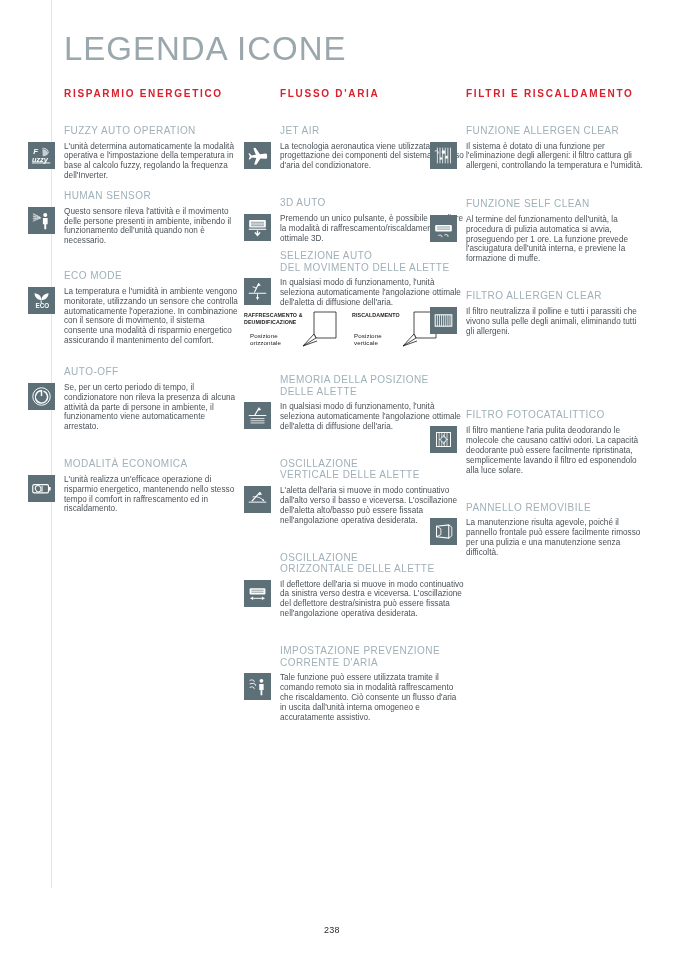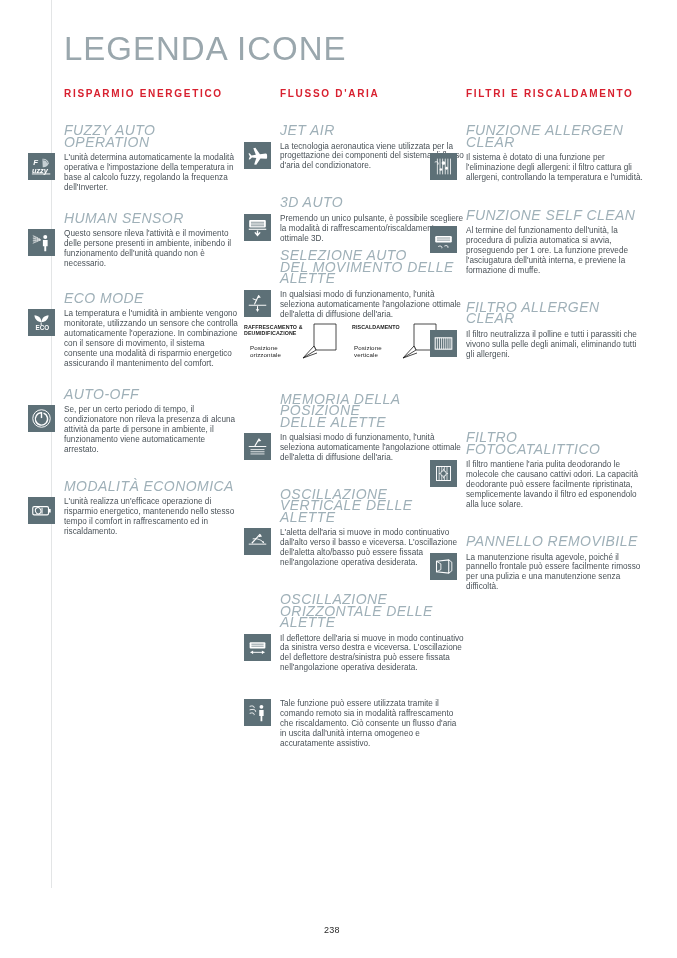--- a/index.html
+++ b/index.html
@@ -35,24 +35,23 @@
   .col-3 { left:466px; width:180px; }
 
   .col-head {
     color:#d8202f; font-size:10px; font-weight:bold;
     letter-spacing:1.7px; margin-bottom:0;
     white-space:nowrap;
   }
 
   .item { position:relative; }
   .item-title {
-    color:#9fb0b8; font-size:14px; letter-spacing:0.45px;
+    color:#9fb0b8; font-size:10px; letter-spacing:0.45px;
     line-height:11.5px; font-weight:400;
     margin-bottom:5px;
-    font-style:italic;
   }
   .item-body { position:relative; padding-left:0; }
   .icon-box {
     position:absolute; left:-36px; top:0;
     width:27px; height:27px;
     background:#5d7077;
     display:flex; align-items:center; justify-content:center;
   }
   .icon-box svg { display:block; }
   .item-text {
@@ -104,21 +103,21 @@
               <path d="M13.4 4.4 a5.8 5.8 0 0 1 5.8 4.1" stroke="#5d7077" stroke-width="0.7" fill="none"></path>
               <text x="2.5" y="10.5" font-family="Liberation Sans, sans-serif" font-size="9" font-weight="bold" fill="#ffffff" font-style="italic">F</text>
               <text x="1" y="19" font-family="Liberation Sans, sans-serif" font-size="8.5" font-weight="bold" fill="#ffffff" font-style="italic">uzzy</text>
               <line x1="1" y1="20.5" x2="22" y2="20.5" stroke="#ffffff" stroke-width="1.1"></line>
             </svg>
           </div>
           <div class="item-text">L'unità determina automaticamente la modalità operativa e l'impostazione della temperatura in base al calcolo fuzzy, regolando la frequenza dell'Inverter.</div>
         </div>
       </div>
 
-      <div class="item" style="margin-top:20px;">
+      <div class="item" style="margin-top:9px;">
         <div class="item-title">HUMAN SENSOR</div>
         <div class="item-body">
           <div class="icon-box">
             <svg width="21" height="21" viewBox="0 0 24 24">
               <g fill="none" stroke="#ffffff" stroke-width="0.75" opacity="0.85">
                 <path d="M2 4 L11 9 M2 7 L11 9 M2 10 L11 9 M2 13 L11 9"></path>
                 <path d="M3.5 4.2 L3.5 12.5 M5.5 4.8 L5.5 11.8 M7.5 5.8 L7.5 11 M9.5 7 L9.5 10.3"></path>
               </g>
               <circle cx="16.3" cy="5.6" r="2.3" fill="#ffffff"></circle>
               <path d="M13.6 9.2 h5.4 v7.2 h-1.6 v5.6 h-2.2 v-5.6 h-1.6 z" fill="#ffffff"></path>
@@ -238,21 +237,21 @@
 verticale</div>
             <svg style="position:absolute; left:158px; top:0;" width="42" height="44" viewBox="0 0 42 44">
               <path d="M12 2 L34 2 L34 28 L14 28 L12 24 Z" fill="#ffffff" stroke="#1c1c1c" stroke-width="0.8"></path>
               <path d="M14 28 L12 24 L1 36 Z" fill="#ffffff" stroke="#1c1c1c" stroke-width="0.8"></path>
               <path d="M1 36 L15 31" stroke="#1c1c1c" stroke-width="0.8" fill="none"></path>
             </svg>
           </div>
         </div>
       </div>
 
-      <div class="item" style="margin-top:24px;">
+      <div class="item" style="margin-top:16px;">
         <div class="item-title" style="white-space:pre-line;">MEMORIA DELLA POSIZIONE
 DELLE ALETTE</div>
         <div class="item-body">
           <div class="icon-box">
             <svg width="21" height="21" viewBox="0 0 24 24">
               <line x1="2" y1="12" x2="22" y2="12" stroke="#ffffff" stroke-width="1.1"></line>
               <path d="M14 3 L9 11.5" stroke="#ffffff" stroke-width="1.3" fill="none"></path>
               <path d="M14 3 L12.6 6.3 L16.3 5.7 Z" fill="#ffffff"></path>
               <g stroke="#ffffff" stroke-width="1" opacity="0.9">
                 <line x1="4" y1="15.5" x2="20" y2="15.5"></line>
@@ -296,20 +295,22 @@
               <path d="M4 17.5 L20 17.5" stroke="#ffffff" stroke-width="1.1"></path>
               <path d="M4 17.5 L7 15.3 L7 19.7 Z" fill="#ffffff"></path>
               <path d="M20 17.5 L17 15.3 L17 19.7 Z" fill="#ffffff"></path>
             </svg>
           </div>
           <div class="item-text">Il deflettore dell'aria si muove in modo continuativo da sinistra verso destra e viceversa. L'oscillazione del deflettore destra/sinistra può essere fissata nell'angolazione operativa desiderata.</div>
         </div>
       </div>
 
       <div class="item" style="margin-top:26px;">
+        <div class="item-title" style="white-space:pre-line;">IMPOSTAZIONE PREVENZIONE
+CORRENTE D'ARIA</div>
         <div class="item-body">
           <div class="icon-box">
             <svg width="21" height="21" viewBox="0 0 24 24">
               <g fill="none" stroke="#ffffff" stroke-width="1">
                 <path d="M3 5 C7 3.5 9 5.5 8 7"></path>
                 <path d="M3 9 C8 7.5 11 9.5 9.5 11.5"></path>
                 <path d="M3 13 C7 11.5 9 13.5 8 15"></path>
               </g>
               <circle cx="16.5" cy="5.5" r="2.2" fill="#ffffff"></circle>
               <path d="M14 9 h5 v7 h-1.5 v6 h-2 v-6 h-1.5 z" fill="#ffffff"></path>

